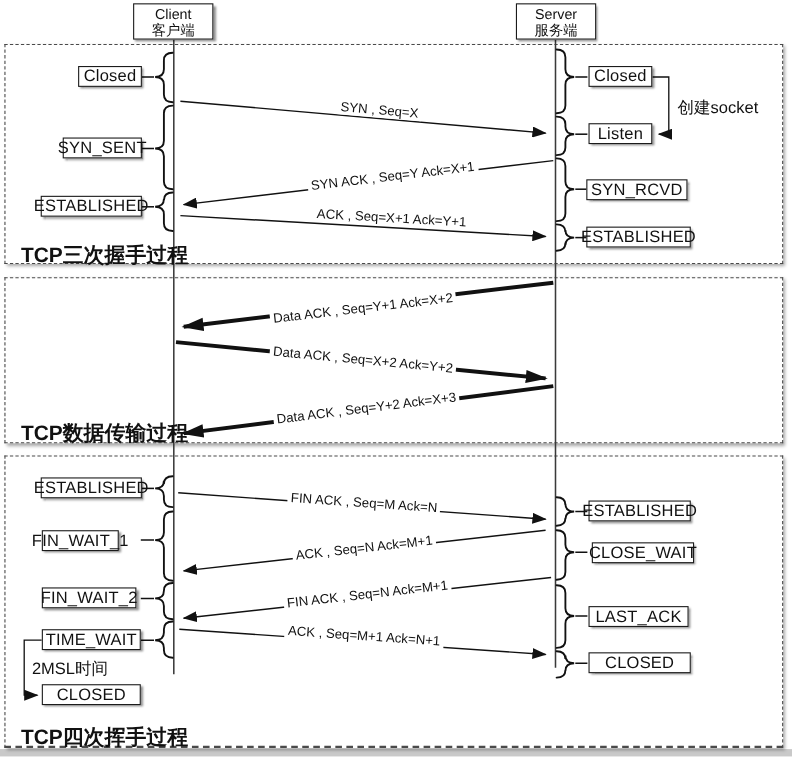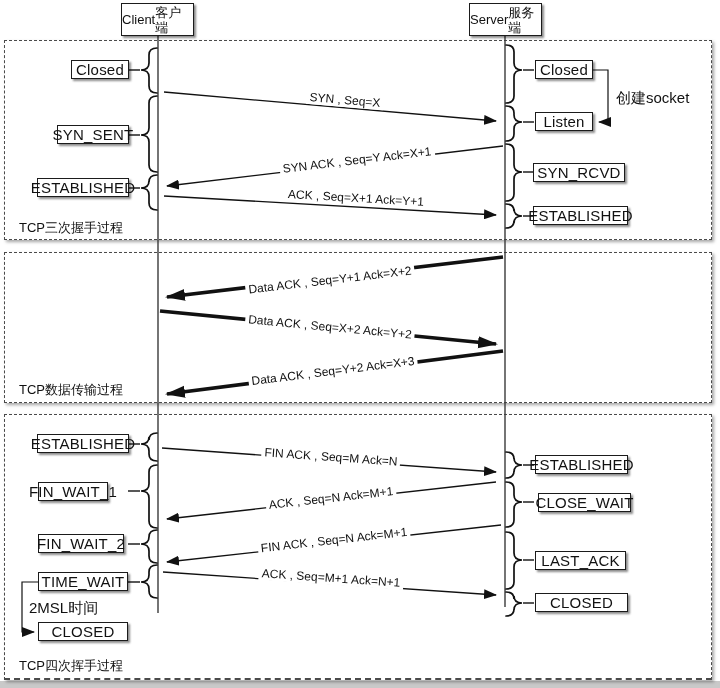--- a/index.html
+++ b/index.html
@@ -13,35 +13,35 @@
     box-shadow:2px 2px 3px rgba(0,0,0,.35);
     z-index:1;
   }
   .s1{left:4px;top:40px;width:708px;height:200px;}
   .s2{left:4px;top:252px;width:708px;height:151px;}
   .s3{left:4px;top:414px;width:708px;height:266px;border-bottom-width:2px;}
   svg.geo{position:absolute;left:0;top:0;z-index:5;}
   .hdr{
     position:absolute;box-sizing:border-box;width:73px;height:33px;
     background:#fff;border:1.5px solid #1b1b1b;box-shadow:2px 2px 2px rgba(0,0,0,.45);
-    display:flex;flex-direction:row;align-items:center;justify-content:center;
+    display:flex;flex-direction:column;align-items:center;justify-content:center;
     font-size:13px;line-height:15px;z-index:10;
   }
   .state{
     position:absolute;box-sizing:border-box;height:19px;
     background:#fff;border:1.5px solid #1b1b1b;box-shadow:2px 2px 2px rgba(0,0,0,.45);
     display:flex;align-items:center;justify-content:center;
     font-size:15px;letter-spacing:.2px;z-index:10;white-space:nowrap;
   }
   .msg{
     position:absolute;transform:translate(-50%,-50%) rotate(var(--r,0deg));
     background:#fff;padding:0 3px;font-size:12px;white-space:nowrap;z-index:6;
   }
   .seclabel{
-    position:absolute;font-size:13px;font-weight:normal;z-index:7;white-space:nowrap;
+    position:absolute;font-size:19px;font-weight:bold;z-index:7;white-space:nowrap;
   }
   .note{
     position:absolute;font-size:15px;z-index:7;white-space:nowrap;
   }
   .strip{position:absolute;left:0;top:681px;width:720px;height:7px;background:#c9c9c9;z-index:0;}
 </style>
 </head>
 <body>
 
 <div class="stage">

